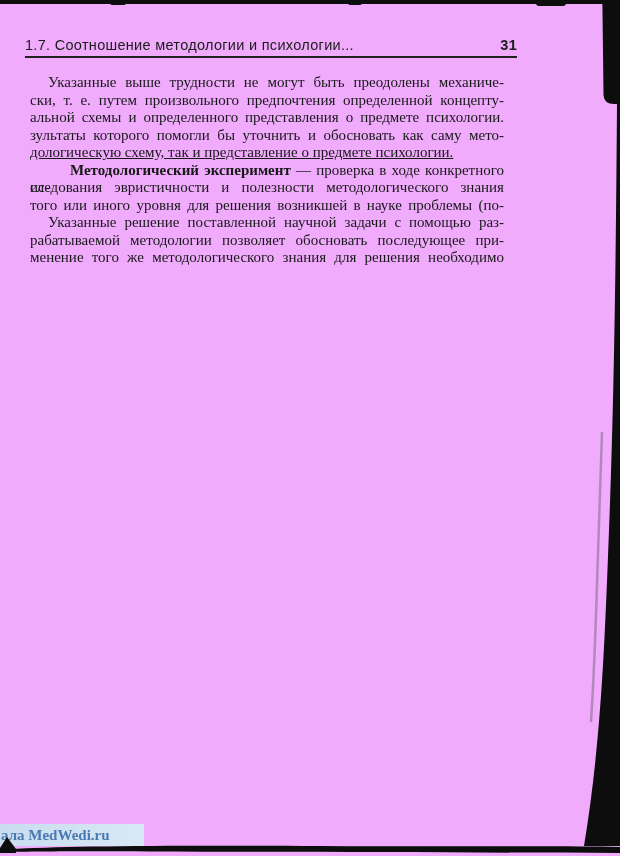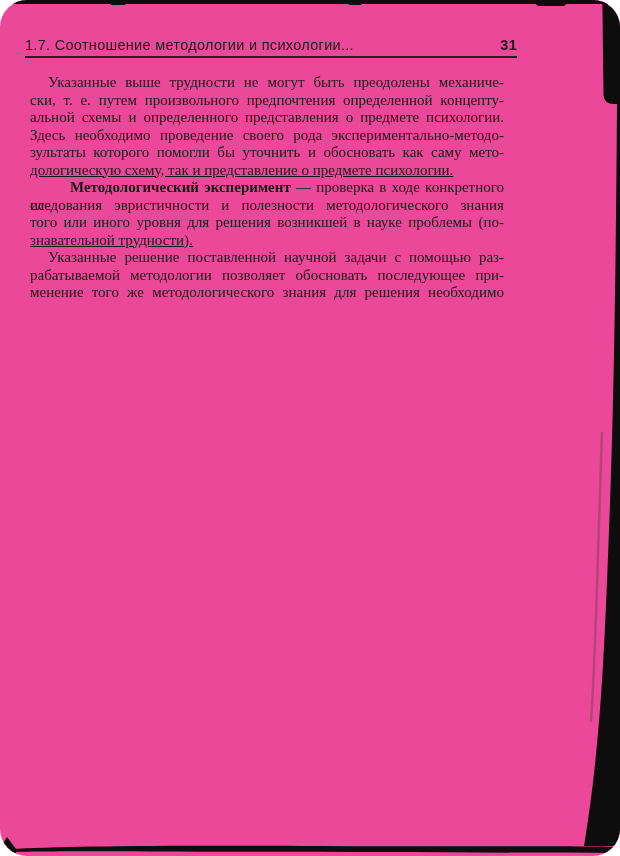--- a/index.html
+++ b/index.html
@@ -85,45 +85,46 @@
     left: 0;
     top: 0;
     width: 620px;
     height: 856px;
     pointer-events: none;
   }
 </style>
 </head>
 <body>
 
-<div class="page" style="background: #ec4899; border-radius: 27px;">
+<div class="page" style="background: #f0abfc;">
 
   <div class="header">
     <span class="header-title">1.7. Соотношение методологии и психологии...</span>
     <span class="header-page-number">31</span>
   </div>
 
   <div class="header-rule"></div>
 
   <div class="body-text">
       <div class="line indent">Указанные выше трудности не могут быть преодолены механиче-</div>
       <div class="line">ски, т. е. путем произвольного предпочтения определенной концепту-</div>
       <div class="line">альной схемы и определенного представления о предмете психологии.</div>
-      <div class="line">Здесь необходимо проведение своего рода экспериментально-методо-</div>
       <div class="line">зультаты которого помогли бы уточнить и обосновать как саму мето-</div>
       <div class="line last">дологическую схему, так и представление о предмете психологии.</div>
       <div class="line indent"><b>Методологический эксперимент</b> — проверка в ходе конкретного ис-</div>
       <div class="line">следования эвристичности и полезности методологического знания</div>
       <div class="line">того или иного уровня для решения возникшей в науке проблемы (по-</div>
-      <div class="line last">знавательной трудности).</div>
       <div class="line indent">Указанные решение поставленной научной задачи с помощью раз-</div>
       <div class="line">рабатываемой методологии позволяет обосновать последующее при-</div>
       <div class="line">менение того же методологического знания для решения необходимо</div>
     </div>
 
+  <div class="watermark" style="background: linear-gradient(90deg, rgb(200, 221, 239), rgb(217, 232, 245)); color: rgb(75, 122, 178);">
+    <span>ала MedWedi.ru</span>
+  </div>
 
   <svg class="scan-artifacts" viewBox="0 0 620 856" xmlns="http://www.w3.org/2000/svg">
 
     <g>
       <rect x="0" y="0" width="620" height="4" fill="#0d0d0d"></rect>
       <rect x="536" y="0" width="30" height="6" rx="3" fill="#0d0d0d"></rect>
       <rect x="110" y="0" width="16" height="5" rx="2" fill="#0d0d0d"></rect>
       <rect x="348" y="0" width="14" height="5" rx="2" fill="#0d0d0d"></rect>
     </g>
 

